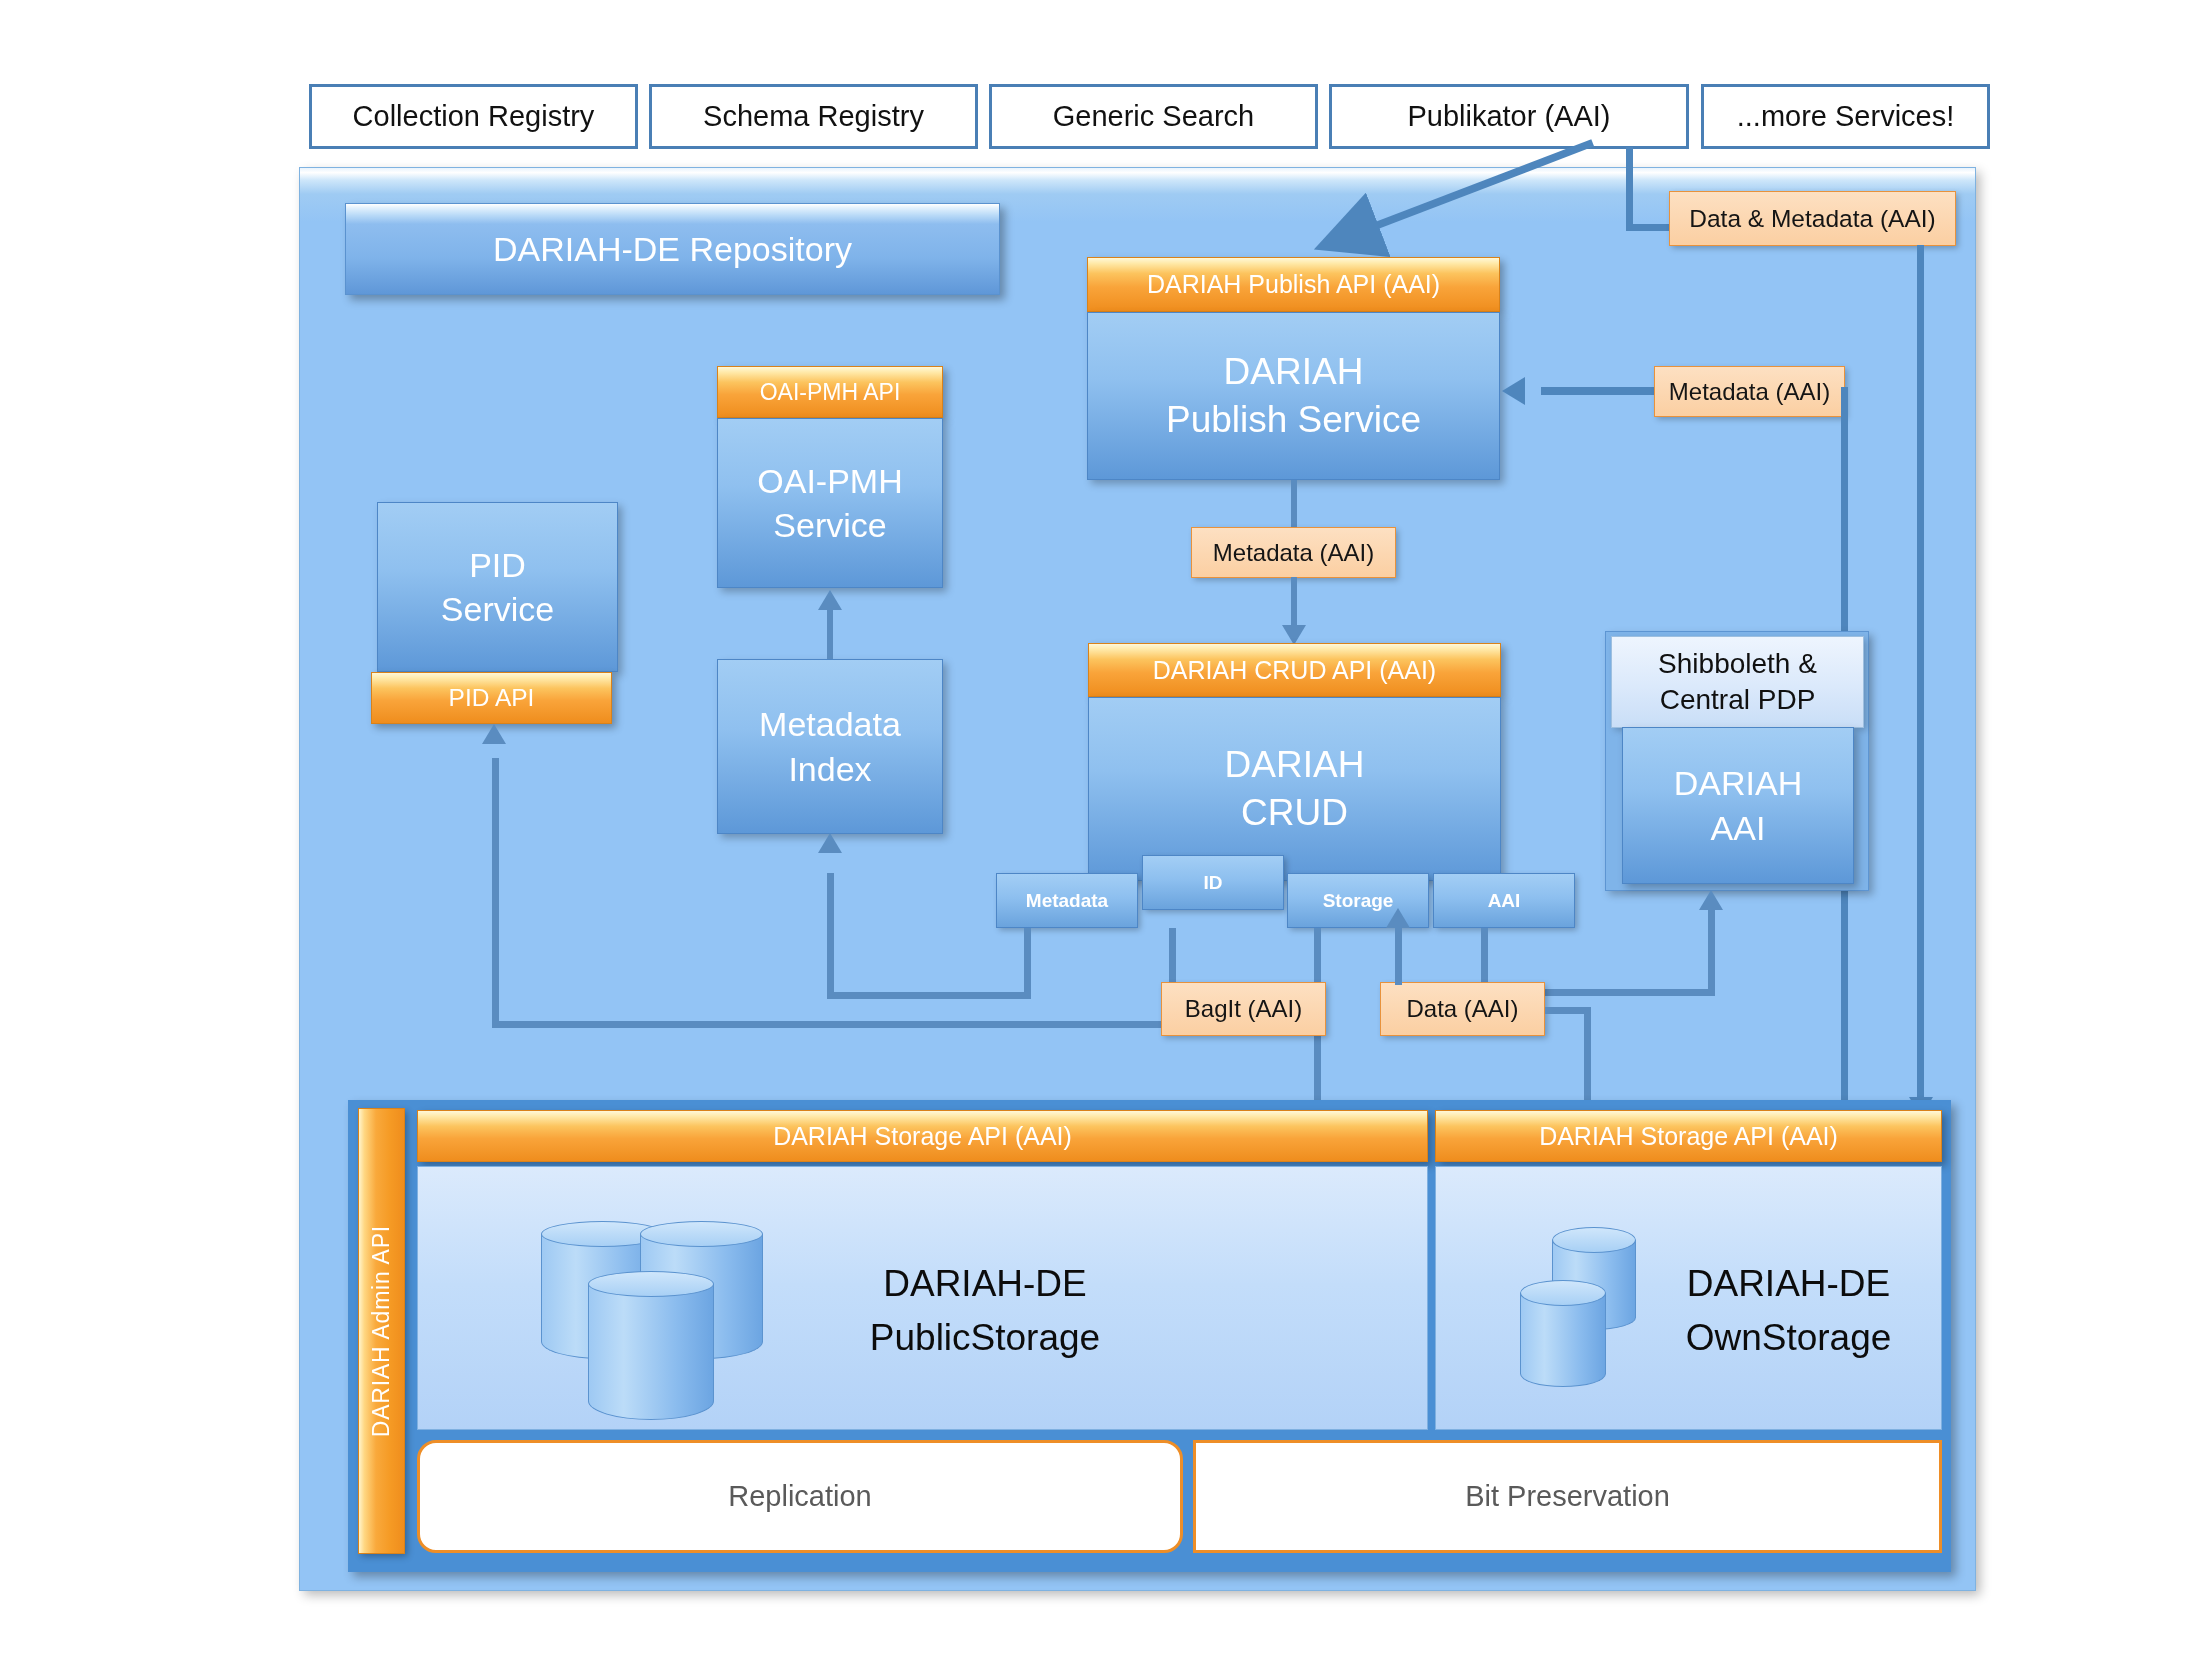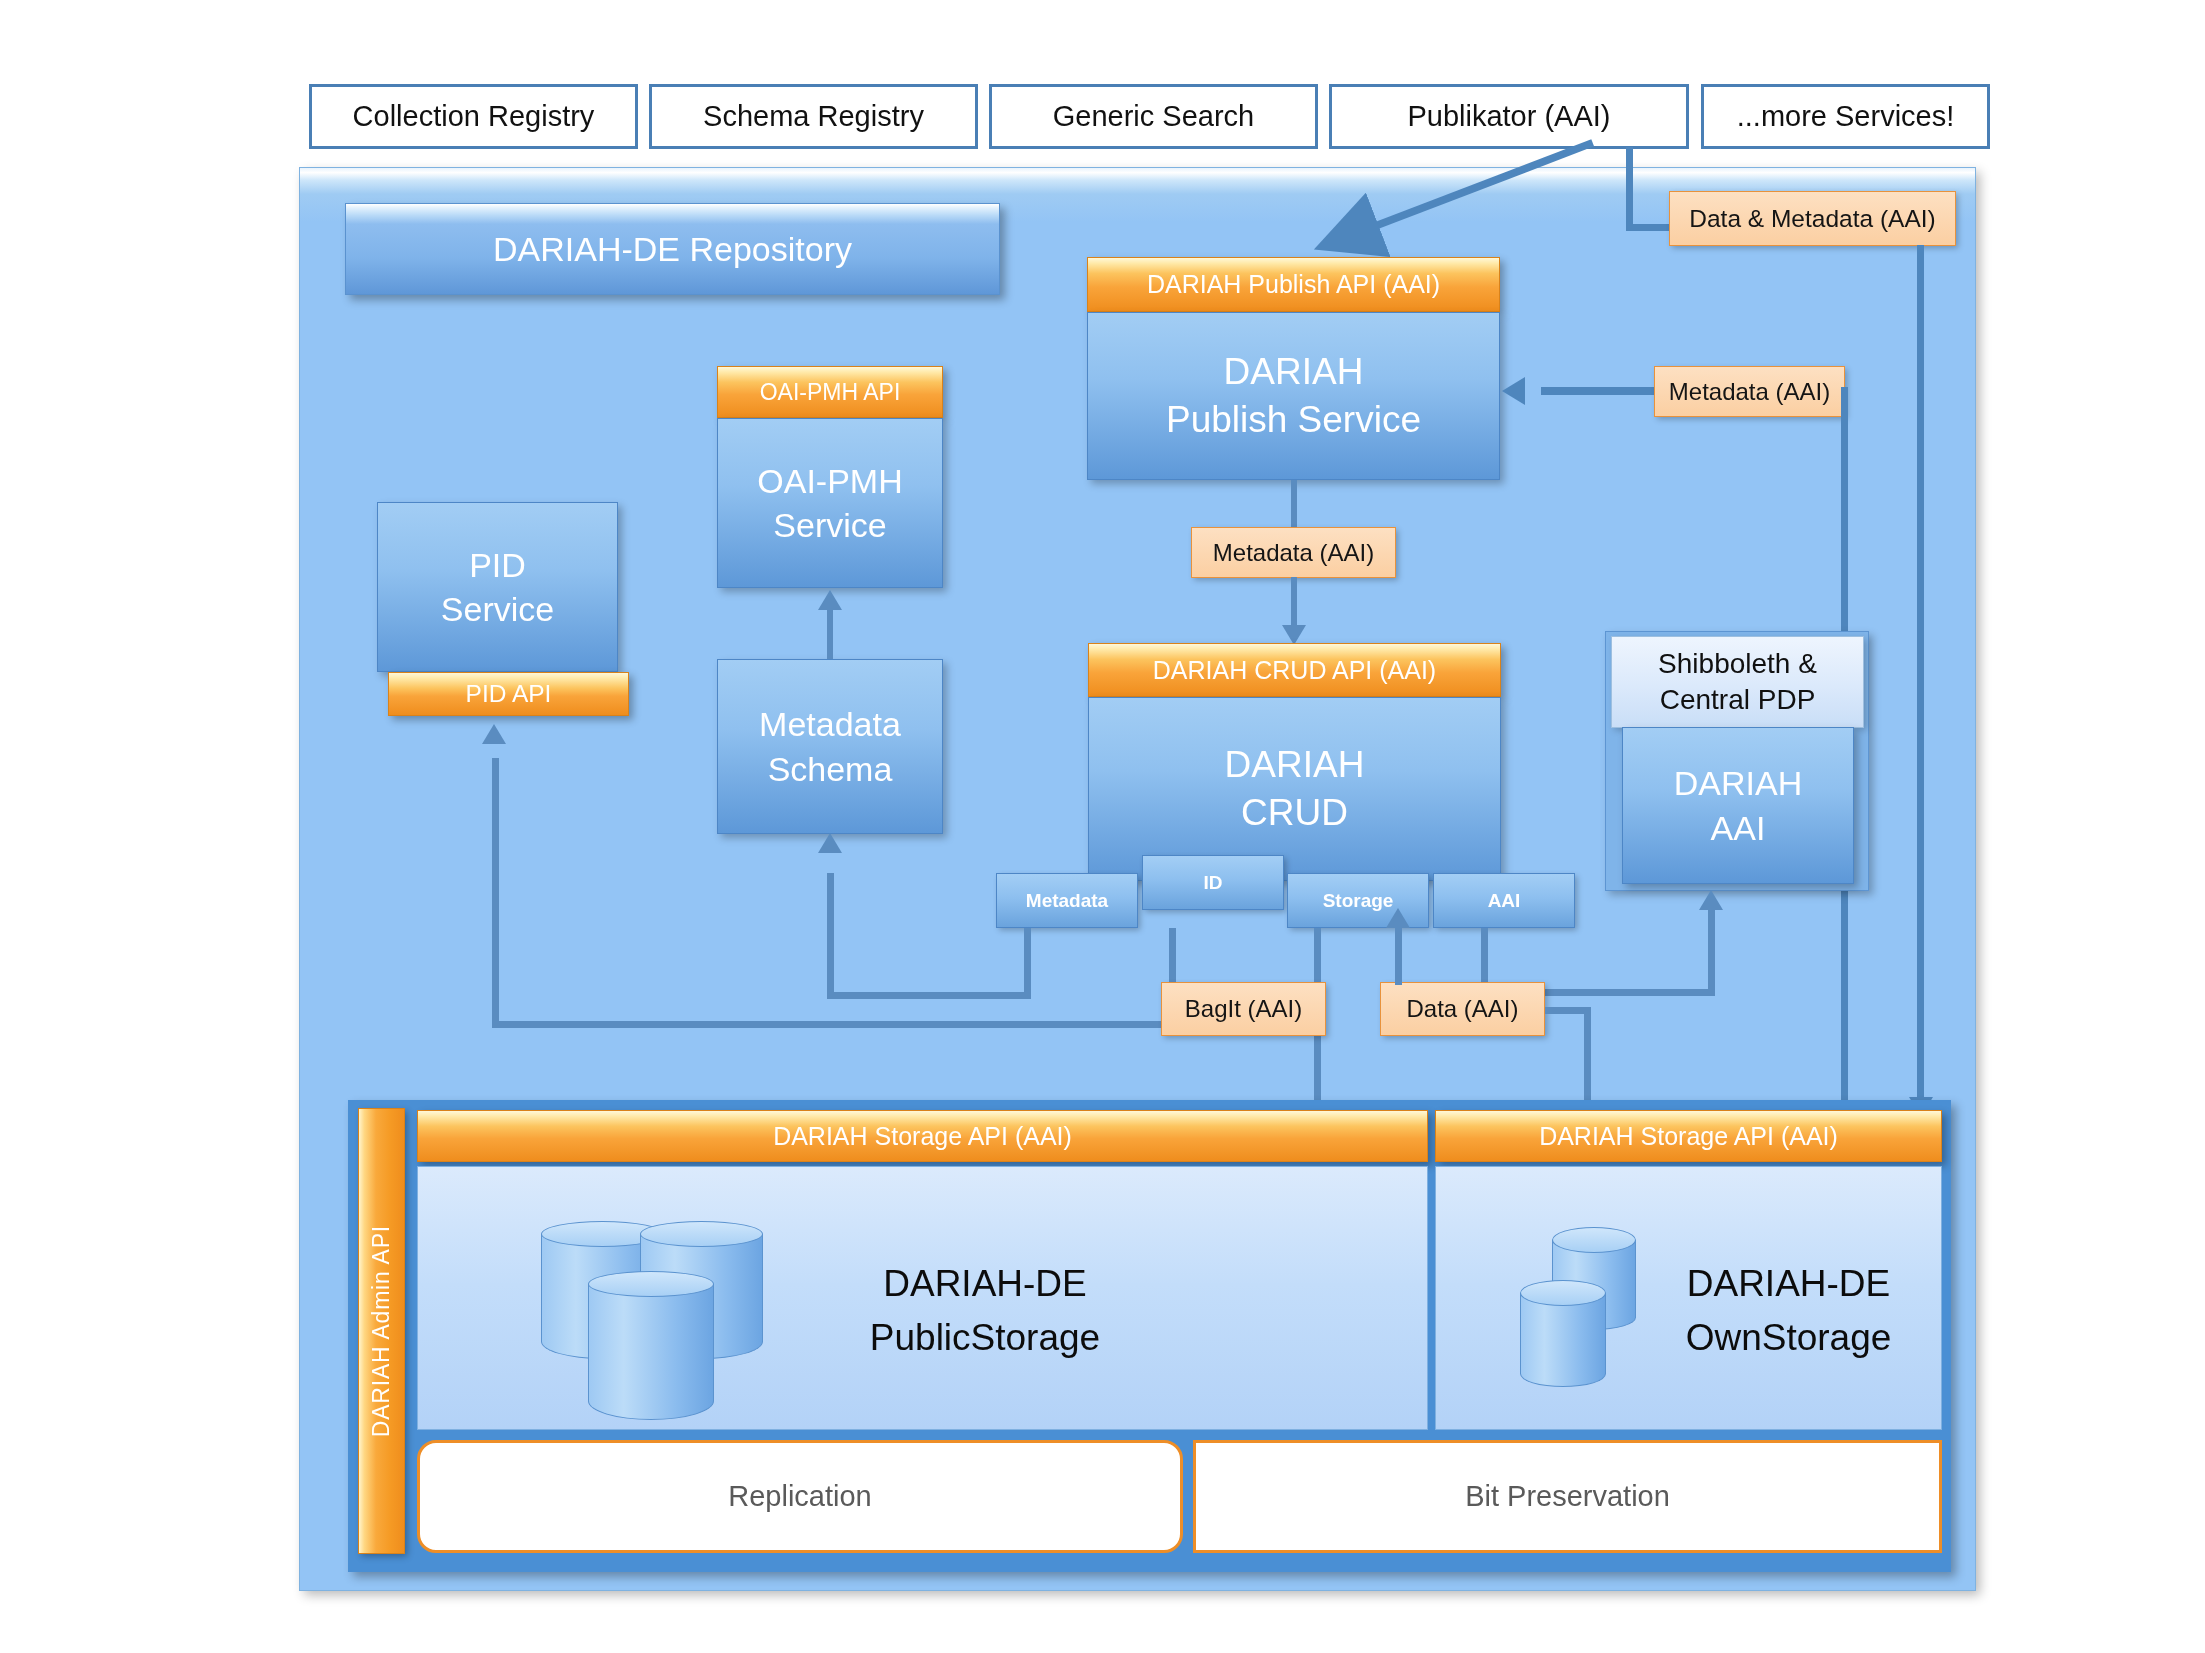--- a/index.html
+++ b/index.html
@@ -218,27 +218,27 @@
   </div>
   <div class="abs blk-blue" style="left:717px; top:418px; width:226px; height:170px; font-size:34px;">
     <span>OAI-PMH</span>
     <span>Service</span>
   </div>
 
   <div class="abs blk-blue" style="left:377px; top:502px; width:241px; height:170px; font-size:34px;">
     <span>PID</span>
     <span>Service</span>
   </div>
-  <div class="abs api-bar" style="left:388px; top:672px; width:241px; height:44px; font-size:24.5px;">
+  <div class="abs api-bar" style="left:371px; top:672px; width:241px; height:52px; font-size:24.5px;">
     <span>PID API</span>
   </div>
 
   <div class="abs blk-blue" style="left:717px; top:659px; width:226px; height:175px; font-size:34px;">
     <span>Metadata</span>
-    <span>Schema</span>
+    <span>Index</span>
   </div>
 
   <div class="wire" style="left:827px; top:610px; width:6.1px; height:49px;"></div>
   <div class="arrow-up" style="left:818px; top:590px;"></div>
 
   <div class="wire" style="left:1291px; top:480px; width:6.1px; height:67px;"></div>
   <div class="abs flow-label" style="left:1191px; top:527px; width:205px; height:51px; font-size:24px;">
     <span>Metadata (AAI)</span>
   </div>
   <div class="wire" style="left:1291px; top:577px; width:6.1px; height:52px;"></div>

